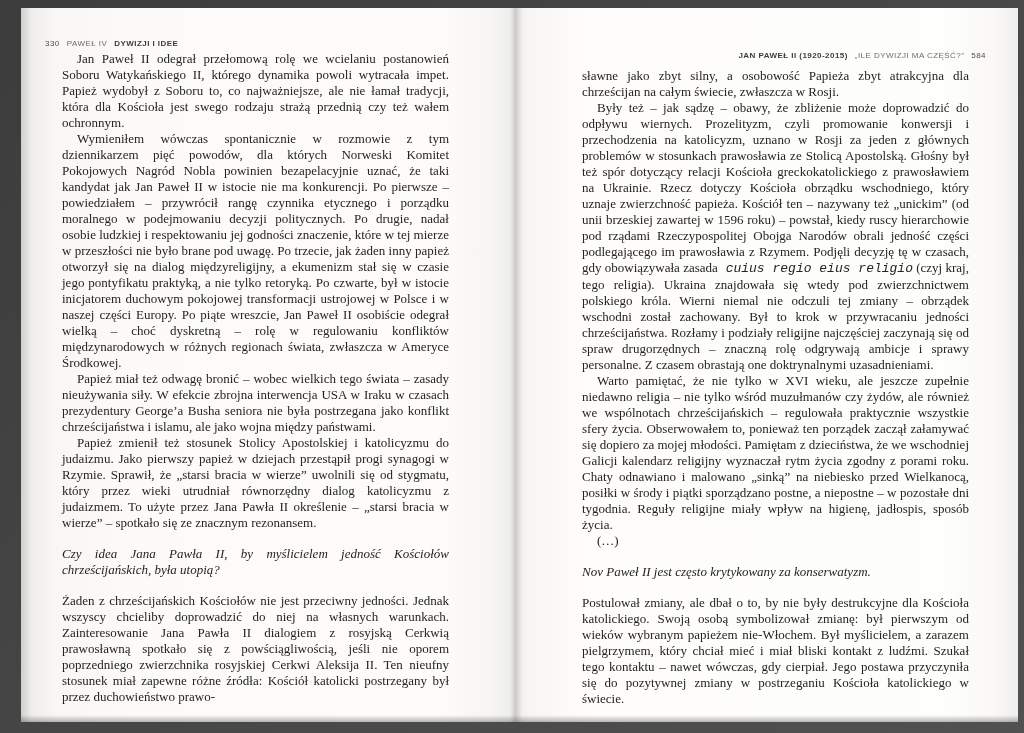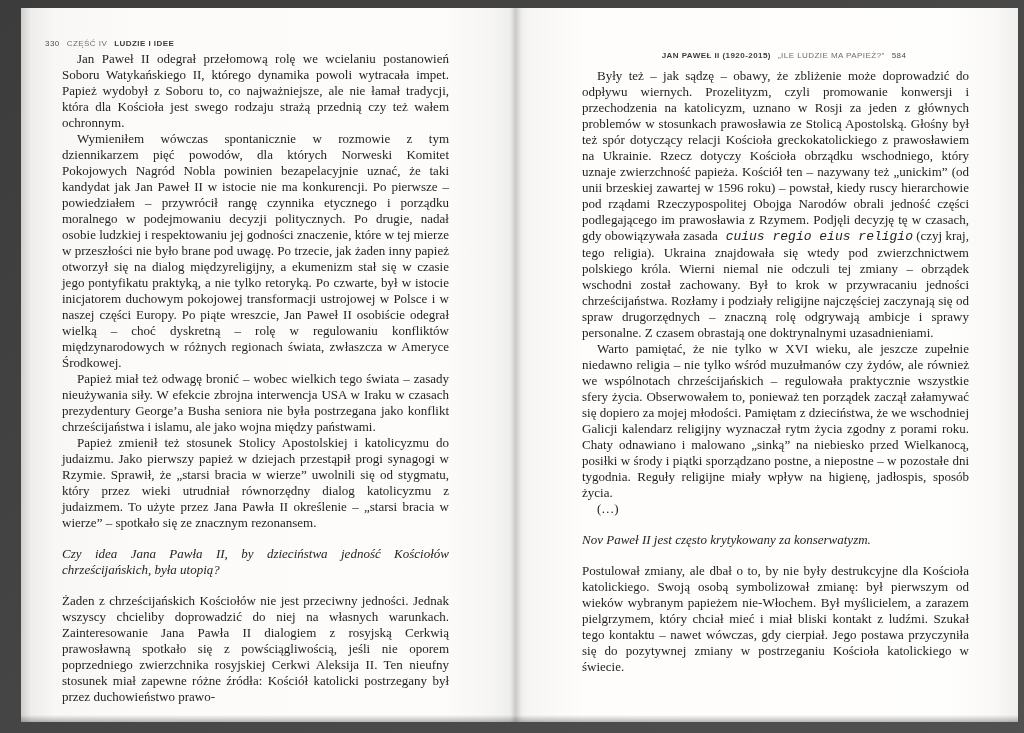--- a/index.html
+++ b/index.html
@@ -15,59 +15,60 @@
   .page-right{left:494px;width:503px;
          background:linear-gradient(to right,#ebeae8 0px,#f7f6f4 14px,#fefdfc 70px,#fefefd 430px,#f9f8f7 480px,#f0efed 503px);}
   .gutter{position:absolute;top:0;left:489px;width:12px;height:100%;
          background:linear-gradient(to right,rgba(0,0,0,0),rgba(60,55,50,0.18) 45%,rgba(0,0,0,0));}
   .header{position:absolute;font-family:"Liberation Sans", sans-serif;font-size:8px;
          letter-spacing:0.45px;color:#6d6d6d;display:flex;gap:7px;align-items:baseline;white-space:nowrap;}
   .h-bold{font-weight:700;color:#3d3d3d;}
   .h-light{font-weight:400;color:#6d6d6d;}
   .h-num{font-weight:400;color:#4d4d4d;}
   .header-left{left:24px;top:31px;}
-  .header-right{left:67px;top:43px;width:404px;justify-content:center;}
+  .header-right{left:67px;top:43px;width:404px;justify-content:flex-end;}
   .text-block{position:absolute;width:387px;font-size:13px;line-height:16px;
          color:#242424;text-align:justify;}
   .text-left{left:41px;top:43px;}
   .text-right{left:67px;top:60px;}
   .para{margin:0;}
   .indent{text-indent:15px;}
   .question{font-style:italic;margin:15px 0;}
   .it{font-style:italic;font-family:Liberation Mono, monospace;}
 </style>
 </head>
 <body>
 
 <div class="scene">
   <div class="book">
 
     <div class="page page-left">
       <div class="header header-left">
         <span class="h-num">330</span>
-        <span class="h-light">CZĘŚĆ IV</span>
-        <span class="h-bold">LUDZIE I IDEE</span>
+        <span class="h-light">PAWEŁ IV</span>
+        <span class="h-bold">DYWIZJI I IDEE</span>
       </div>
       <div class="text-block text-left">
         <p class="para indent">Jan Paweł II odegrał przełomową rolę we wcielaniu postanowień Soboru Watykańskiego II, którego dynamika powoli wytracała impet. Papież wydobył z Soboru to, co najważniejsze, ale nie łamał tradycji, która dla Kościoła jest swego rodzaju strażą przednią czy też wałem ochronnym.</p>
         <p class="para indent">Wymieniłem wówczas spontanicznie w rozmowie z tym dziennikarzem pięć powodów, dla których Norweski Komitet Pokojowych Nagród Nobla powinien bezapelacyjnie uznać, że taki kandydat jak Jan Paweł II w istocie nie ma konkurencji. Po pierwsze – powiedziałem – przywrócił rangę czynnika etycznego i porządku moralnego w podejmowaniu decyzji politycznych. Po drugie, nadał osobie ludzkiej i respektowaniu jej godności znaczenie, które w tej mierze w przeszłości nie było brane pod uwagę. Po trzecie, jak żaden inny papież otworzył się na dialog międzyreligijny, a ekumenizm stał się w czasie jego pontyfikatu praktyką, a nie tylko retoryką. Po czwarte, był w istocie inicjatorem duchowym pokojowej transformacji ustrojowej w Polsce i w naszej części Europy. Po piąte wreszcie, Jan Paweł II osobiście odegrał wielką – choć dyskretną – rolę w regulowaniu konfliktów międzynarodowych w różnych regionach świata, zwłaszcza w Ameryce Środkowej.</p>
         <p class="para indent">Papież miał też odwagę bronić – wobec wielkich tego świata – zasady nieużywania siły. W efekcie zbrojna interwencja USA w Iraku w czasach prezydentury George’a Busha seniora nie była postrzegana jako konflikt chrześcijaństwa i islamu, ale jako wojna między państwami.</p>
         <p class="para indent">Papież zmienił też stosunek Stolicy Apostolskiej i katolicyzmu do judaizmu. Jako pierwszy papież w dziejach przestąpił progi synagogi w Rzymie. Sprawił, że „starsi bracia w wierze” uwolnili się od stygmatu, który przez wieki utrudniał równorzędny dialog katolicyzmu z judaizmem. To użyte przez Jana Pawła II określenie – „starsi bracia w wierze” – spotkało się ze znacznym rezonansem.</p>
-        <p class="para question">Czy idea Jana Pawła II, by dzieciństwa jedność Kościołów chrześcijańskich, była utopią?</p>
+        <p class="para question">Czy idea Jana Pawła II, by myślicielem jedność Kościołów chrześcijańskich, była utopią?</p>
         <p class="para">Żaden z chrześcijańskich Kościołów nie jest przeciwny jedności. Jednak wszyscy chcieliby doprowadzić do niej na własnych warunkach. Zainteresowanie Jana Pawła II dialogiem z rosyjską Cerkwią prawosławną spotkało się z powściągliwością, jeśli nie oporem poprzedniego zwierzchnika rosyjskiej Cerkwi Aleksija II. Ten nieufny stosunek miał zapewne różne źródła: Kościół katolicki postrzegany był przez duchowieństwo prawo-</p>
       </div>
     </div>
 
     <div class="page page-right">
       <div class="header header-right">
         <span class="h-bold">JAN PAWEŁ II (1920-2015)</span>
-        <span class="h-light">„ILE LUDZIE MA PAPIEŻ?”</span>
+        <span class="h-light">„ILE DYWIZJI MA CZĘŚĆ?”</span>
         <span class="h-num">584</span>
       </div>
       <div class="text-block text-right">
+        <p class="para">sławne jako zbyt silny, a osobowość Papieża zbyt atrakcyjna dla chrześcijan na całym świecie, zwłaszcza w Rosji.</p>
         <p class="para indent"><span>Były też – jak sądzę – obawy, że zbliżenie może doprowadzić do odpływu wiernych. Prozelityzm, czyli promowanie konwersji i przechodzenia na katolicyzm, uznano w Rosji za jeden z głównych problemów w stosunkach prawosławia ze Stolicą Apostolską. Głośny był też spór dotyczący relacji Kościoła greckokatolickiego z prawosławiem na Ukrainie. Rzecz dotyczy Kościoła obrządku wschodniego, który uznaje zwierzchność papieża. Kościół ten – nazywany też „unickim” (od unii brzeskiej zawartej w 1596 roku) – powstał, kiedy ruscy hierarchowie pod rządami Rzeczypospolitej Obojga Narodów obrali jedność części podlegającego im prawosławia z Rzymem. Podjęli decyzję tę w czasach, gdy obowiązywała zasada</span><span class="it"> cuius regio eius religio</span><span> (czyj kraj, tego religia). Ukraina znajdowała się wtedy pod zwierzchnictwem polskiego króla. Wierni niemal nie odczuli tej zmiany – obrządek wschodni został zachowany. Był to krok w przywracaniu jedności chrześcijaństwa. Rozłamy i podziały religijne najczęściej zaczynają się od spraw drugorzędnych – znaczną rolę odgrywają ambicje i sprawy personalne. Z czasem obrastają one doktrynalnymi uzasadnieniami.</span></p>
         <p class="para indent">Warto pamiętać, że nie tylko w XVI wieku, ale jeszcze zupełnie niedawno religia – nie tylko wśród muzułmanów czy żydów, ale również we wspólnotach chrześcijańskich – regulowała praktycznie wszystkie sfery życia. Obserwowałem to, ponieważ ten porządek zaczął załamywać się dopiero za mojej młodości. Pamiętam z dzieciństwa, że we wschodniej Galicji kalendarz religijny wyznaczał rytm życia zgodny z porami roku. Chaty odnawiano i malowano „sinką” na niebiesko przed Wielkanocą, posiłki w środy i piątki sporządzano postne, a niepostne – w pozostałe dni tygodnia. Reguły religijne miały wpływ na higienę, jadłospis, sposób życia.</p>
         <p class="para indent">(…)</p>
         <p class="para question">Nov Paweł II jest często krytykowany za konserwatyzm.</p>
         <p class="para">Postulował zmiany, ale dbał o to, by nie były destrukcyjne dla Kościoła katolickiego. Swoją osobą symbolizował zmianę: był pierwszym od wieków wybranym papieżem nie-Włochem. Był myślicielem, a zarazem pielgrzymem, który chciał mieć i miał bliski kontakt z ludźmi. Szukał tego kontaktu – nawet wówczas, gdy cierpiał. Jego postawa przyczyniła się do pozytywnej zmiany w postrzeganiu Kościoła katolickiego w świecie.</p>
       </div>
     </div>
 
     <div class="gutter"></div>
   </div>

